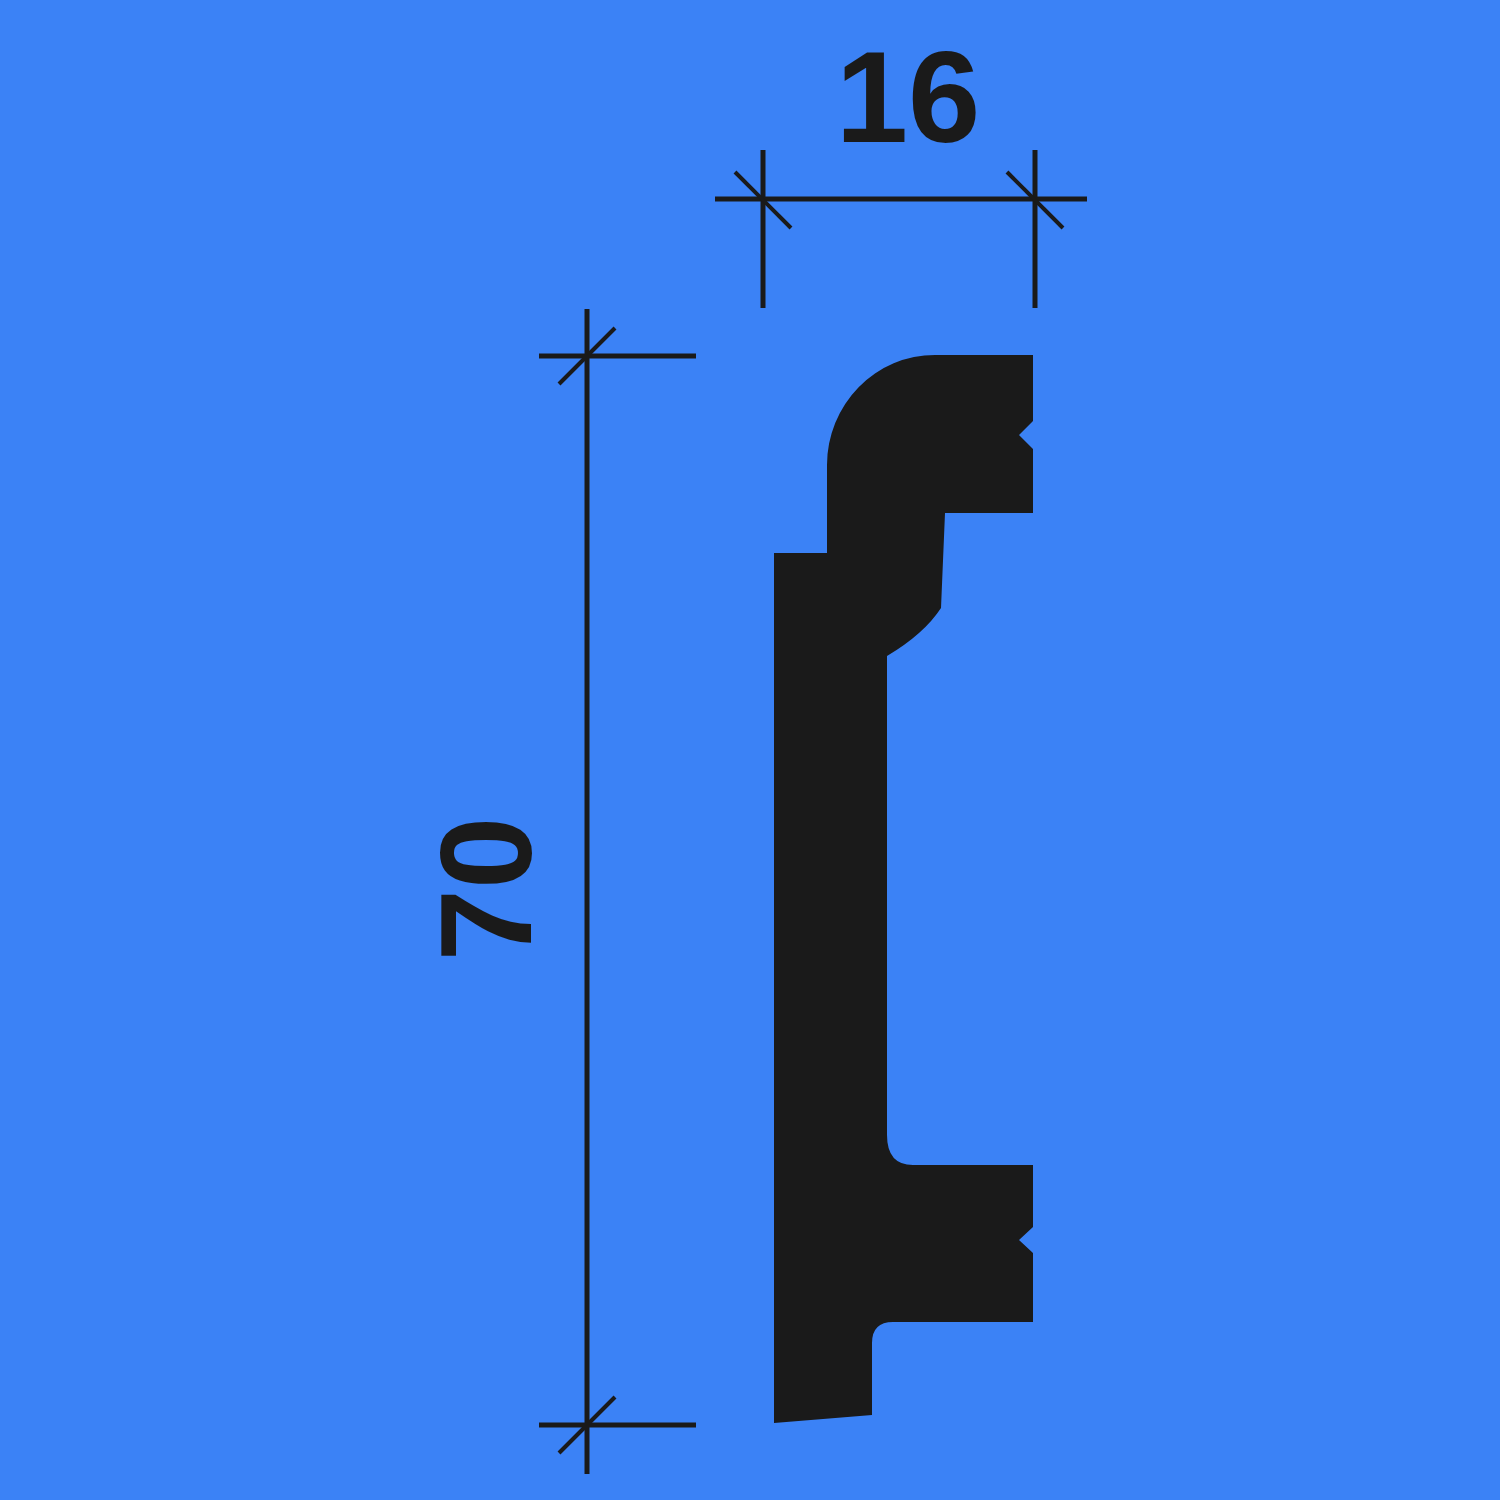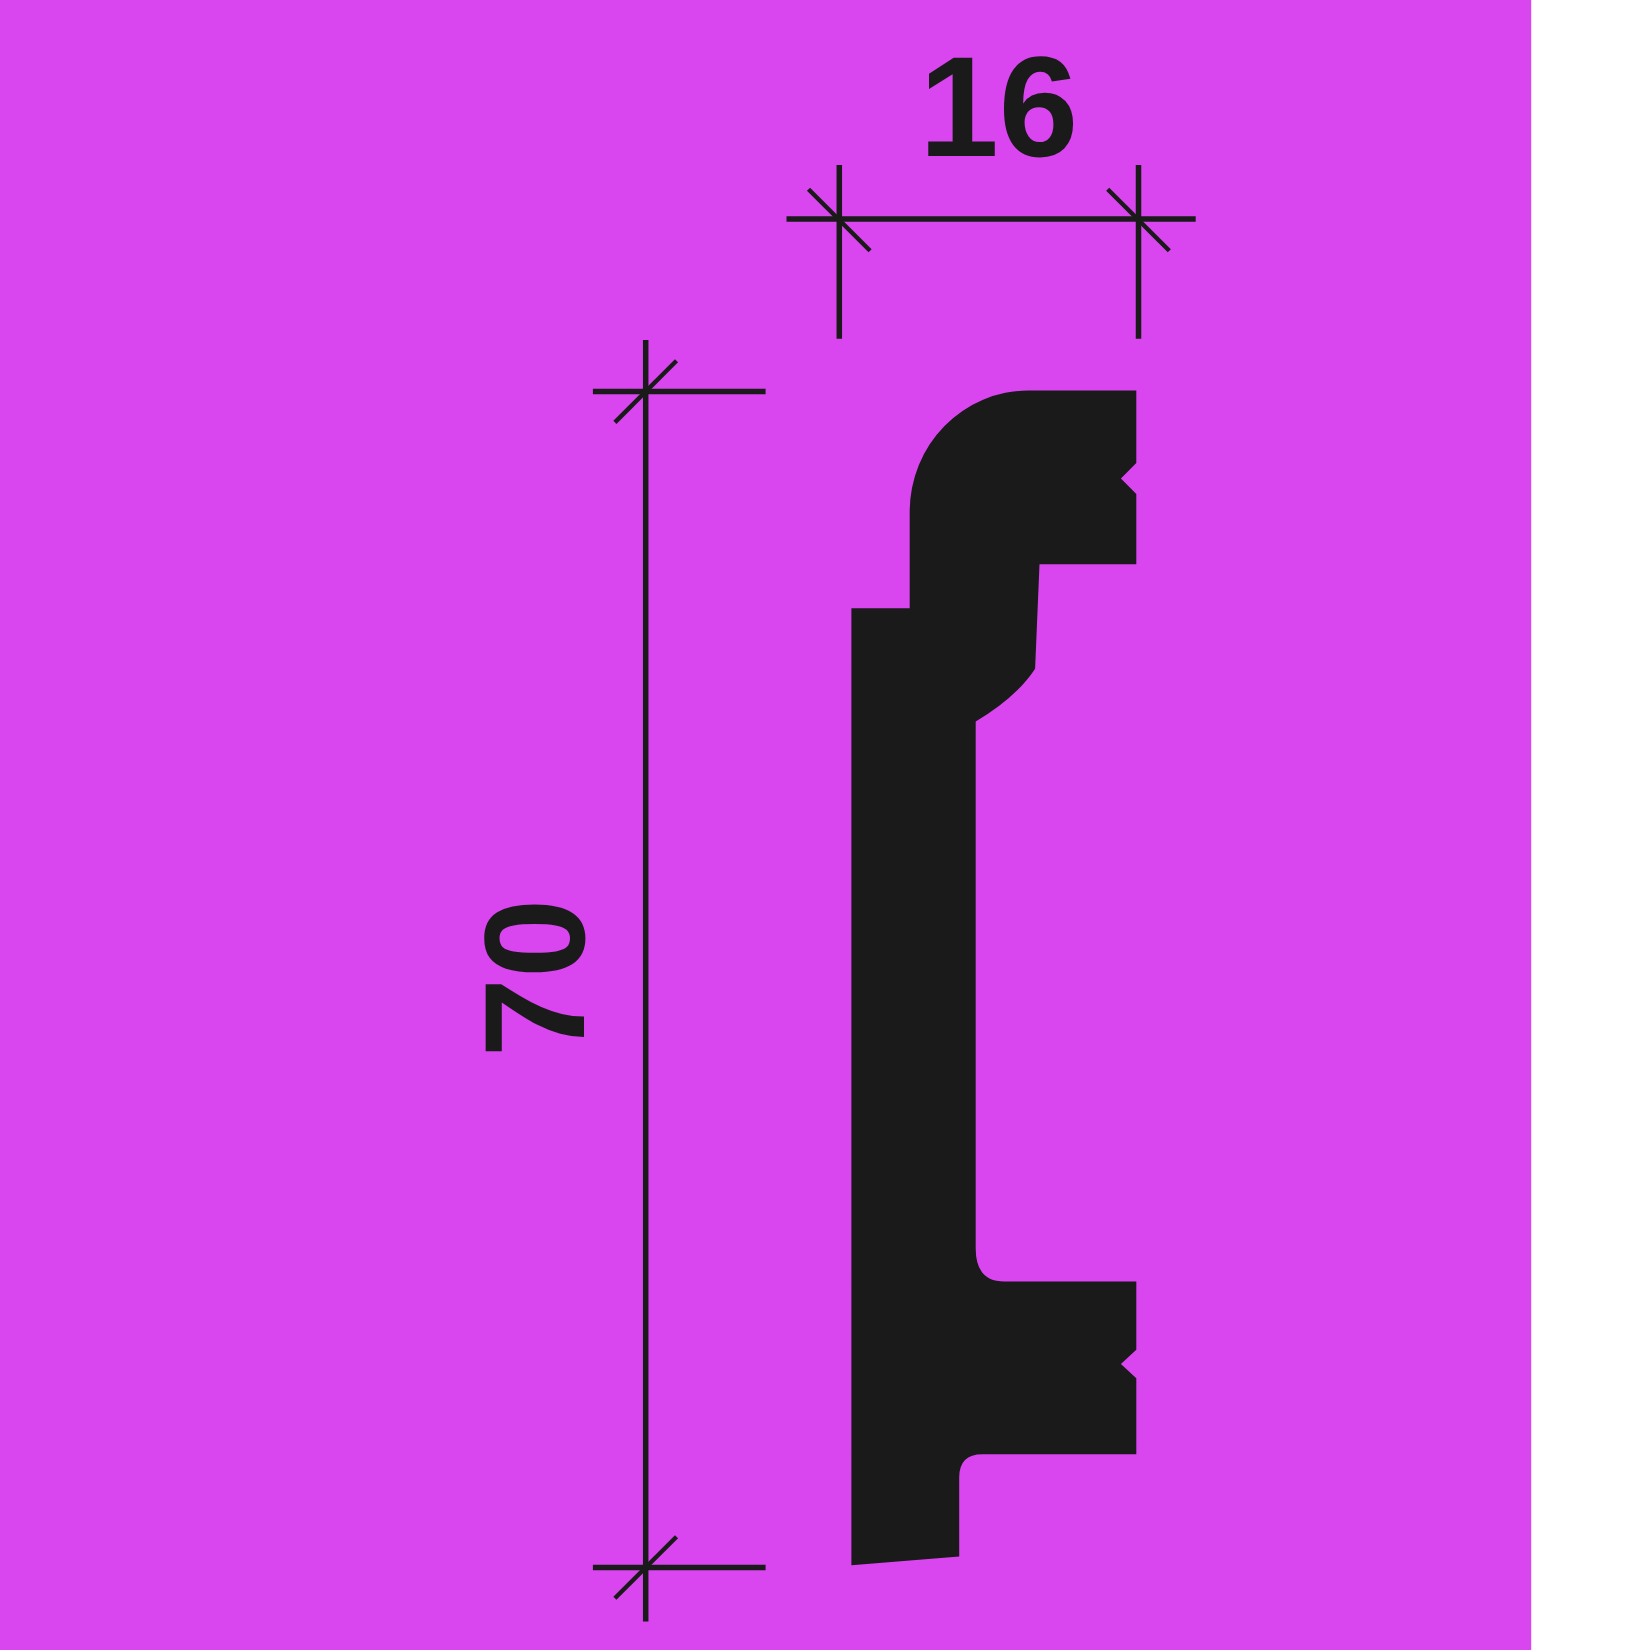--- a/index.html
+++ b/index.html
@@ -5,23 +5,23 @@
   html, body {
     margin: 0;
     padding: 0;
     background: #ffffff;
     width: 1500px;
     height: 1500px;
     overflow: hidden;
   }
   .canvas {
     position: relative;
-    width: 1392px;
+    width: 1500px;
     height: 1500px;
-    background: #d946ef;
+    background: #3b82f6;
   }
   svg { display: block; }
   .dim-line, .ext-line {
     fill: none;
     stroke-width: 5;
     stroke-linecap: butt;
   }
   .tick {
     fill: none;
     stroke-width: 4;

